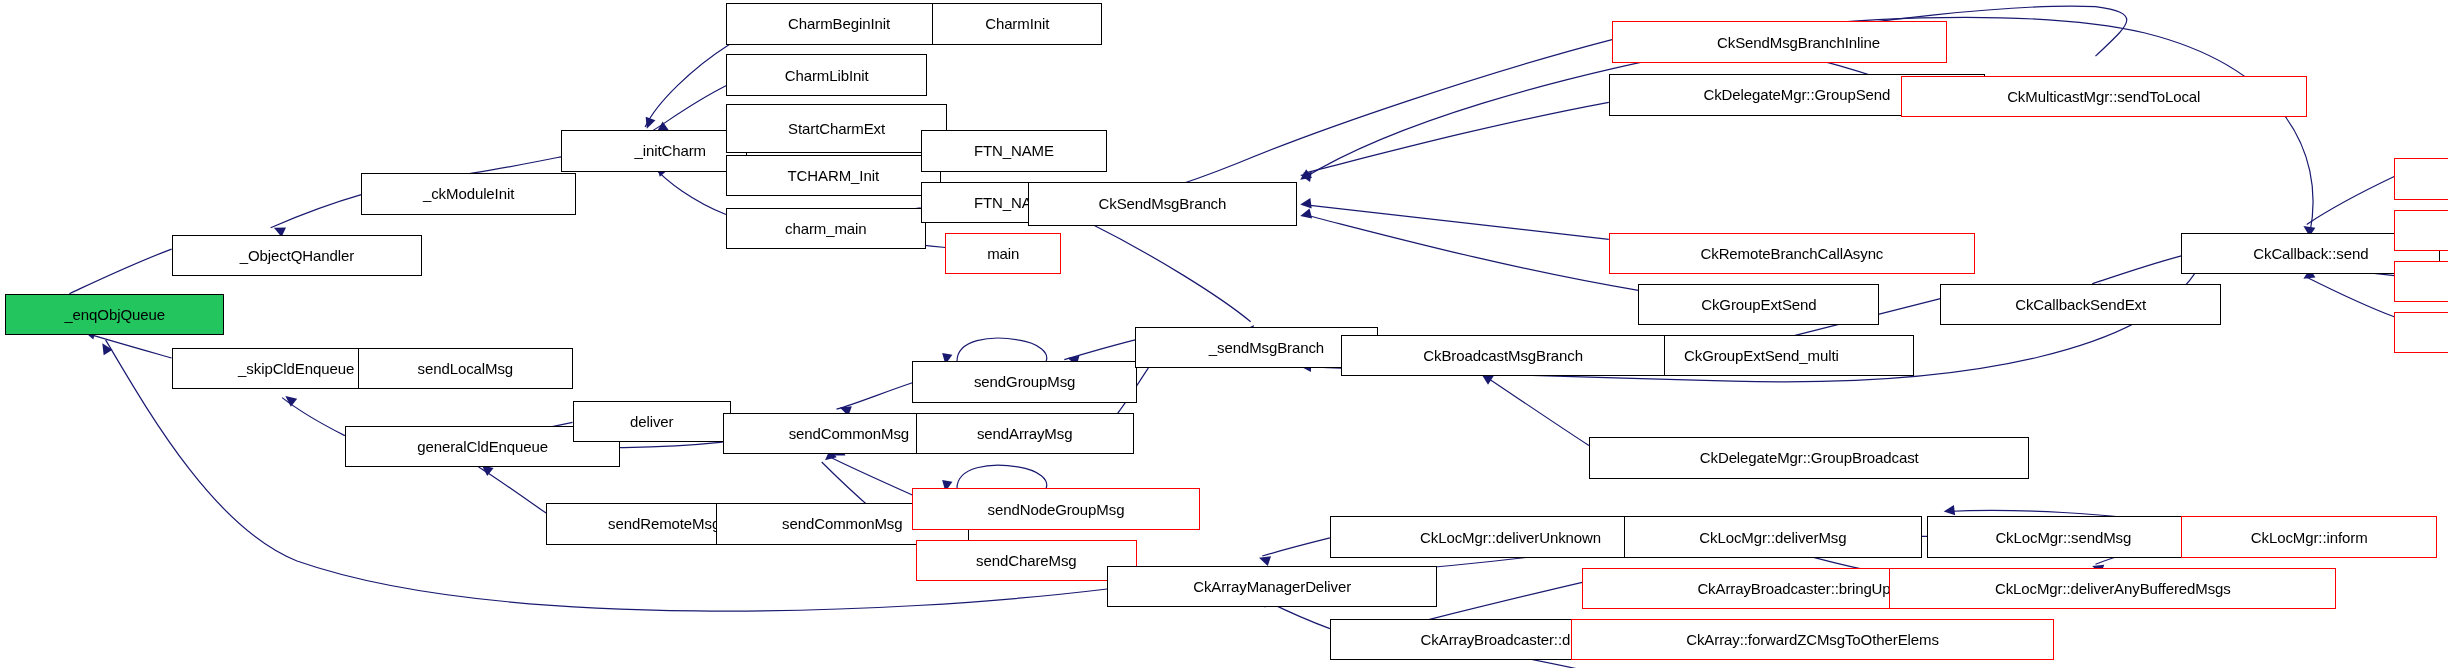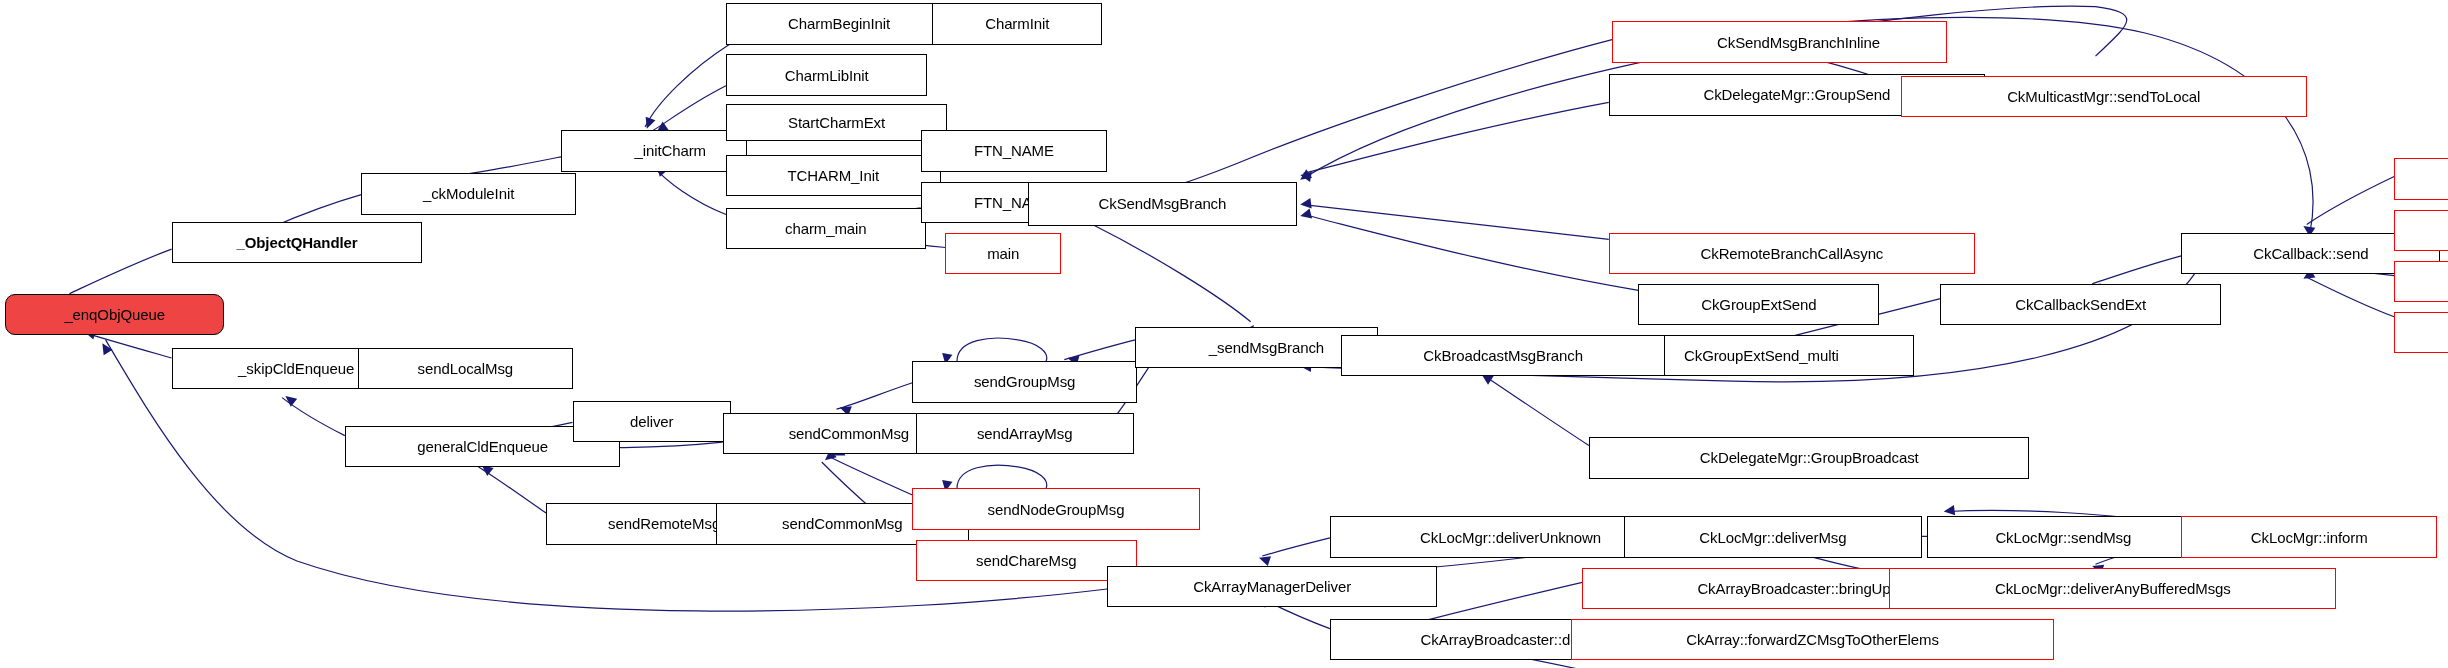--- a/index.html
+++ b/index.html
@@ -36,23 +36,22 @@
     align-items: center;
     justify-content: center;
     white-space: nowrap;
     letter-spacing: -0.1px;
     z-index: 5;
   }
   .gnode.red {
     border-color: #ff0000;
   }
   .gnode.current {
-    background: #ef4444;
+    background: #22c55e;
     border-color: #000000;
-    border-radius: 10px;
   }
   .gnode .lbl {
     display: block;
     padding: 0 5px;
     pointer-events: none;
   }
 </style>
 </head>
 <body>
 
@@ -174,39 +173,39 @@
       <polygon points="0,0 -10.920000000000002,-5.2 -10.920000000000002,5.2" fill="#191970" transform="translate(2092.2,565.9) rotate(200)"></polygon>
       <polygon points="0,0 -10.920000000000002,-5.2 -10.920000000000002,5.2" fill="#191970" transform="translate(1415.7,623.7) rotate(193)"></polygon>
       <polygon points="0,0 -10.920000000000002,-5.2 -10.920000000000002,5.2" fill="#191970" transform="translate(1786.9,549.4) rotate(165)"></polygon>
       <polygon points="0,0 -10.920000000000002,-5.2 -10.920000000000002,5.2" fill="#191970" transform="translate(1259.0,597.3) rotate(215)"></polygon>
       <polygon points="0,0 -10.920000000000002,-5.2 -10.920000000000002,5.2" fill="#191970" transform="translate(1529.5,638.5) rotate(180)"></polygon>
       <polygon points="0,0 -10.920000000000002,-5.2 -10.920000000000002,5.2" fill="#191970" transform="translate(1481.7,648.4) rotate(192)"></polygon>
     </svg>
 <div class="gnode current" style="left: 4.95px; top: 293.7px; width: 219.45px; height: 41.25px;">
       <span class="lbl">_enqObjQueue</span>
     </div>
-    <div class="gnode" style="left: 171.6px; top: 222px; width: 250.8px; height: 41.25px; font-weight: bold;">
+    <div class="gnode" style="left: 171.6px; top: 235px; width: 250.8px; height: 41.25px;">
       <span class="lbl">_ObjectQHandler</span>
     </div>
     <div class="gnode" style="left: 361.35px; top: 173.25px; width: 214.5px; height: 41.25px;">
       <span class="lbl">_ckModuleInit</span>
     </div>
     <div class="gnode" style="left: 561px; top: 130.35px; width: 186.45px; height: 41.25px; padding-left: 32px;">
       <span class="lbl">_initCharm</span>
     </div>
     <div class="gnode" style="left: 726px; top: 3.3px; width: 226.05px; height: 41.25px;">
       <span class="lbl">CharmBeginInit</span>
     </div>
     <div class="gnode" style="left: 932.25px; top: 3.3px; width: 169.95px; height: 41.25px;">
       <span class="lbl">CharmInit</span>
     </div>
     <div class="gnode" style="left: 726px; top: 54.45px; width: 201.3px; height: 41.25px;">
       <span class="lbl">CharmLibInit</span>
     </div>
-    <div class="gnode" style="left: 726px; top: 103.95px; width: 221.1px; height: 37px;">
+    <div class="gnode" style="left: 726px; top: 103.95px; width: 221.1px; height: 49px;">
       <span class="lbl">StartCharmExt</span>
     </div>
     <div class="gnode" style="left: 726px; top: 155.1px; width: 214.5px; height: 41.25px;">
       <span class="lbl">TCHARM_Init</span>
     </div>
     <div class="gnode" style="left: 920.7px; top: 130.35px; width: 186.45px; height: 41.25px;">
       <span class="lbl">FTN_NAME</span>
     </div>
     <div class="gnode" style="left: 726px; top: 207.9px; width: 199.65px; height: 41.25px;">
       <span class="lbl">charm_main</span>

